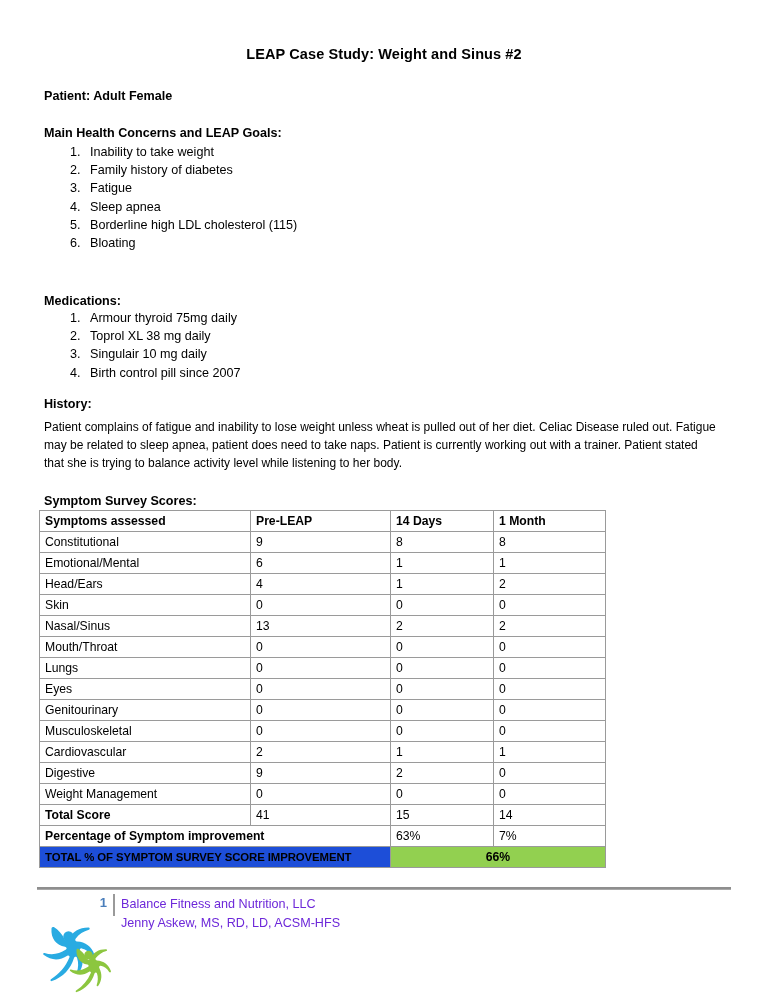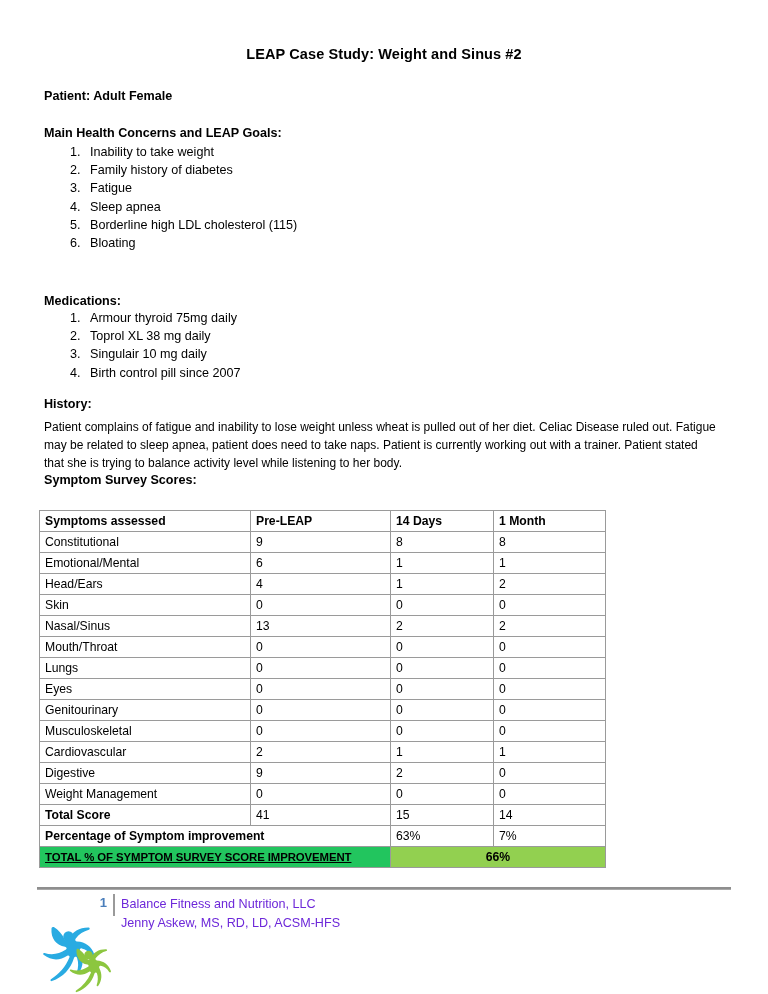--- a/index.html
+++ b/index.html
@@ -40,21 +40,21 @@
   .lbl-bold {
     position: absolute;
     font-size: 12.6px;
     font-weight: bold;
     white-space: nowrap;
   }
   .patient-line { left: 44px; top: 89px; }
   .concerns-line { left: 44px; top: 126px; }
   .meds-line { left: 44px; top: 294px; }
   .history-line { left: 44px; top: 397px; }
-  .survey-line { left: 44px; top: 473px; }
+  .survey-line { left: 44px; top: 494px; }
 
   
   ol.doclist {
     position: absolute;
     margin: 0;
     padding: 0 0 0 40px;
     list-style-position: outside;
     font-size: 12.6px;
     font-weight: normal;
   }
@@ -97,25 +97,24 @@
     padding: 2px 5px 2px 5px;
     height: 16px;
     vertical-align: middle;
     line-height: 15px;
     overflow: hidden;
     white-space: nowrap;
   }
   td.hd { font-weight: bold; }
   td.bold { font-weight: bold; }
   td.yellow {
-    background: #22c55e;
+    background: #1d4ed8;
     font-weight: bold;
     font-size: 11.4px;
     letter-spacing: -0.1px;
-    text-decoration: underline;
   }
   td.green {
     background: #92D050;
     font-weight: bold;
     text-align: center;
     font-size: 12.2px;
   }
 
   
   .footer-rule {

